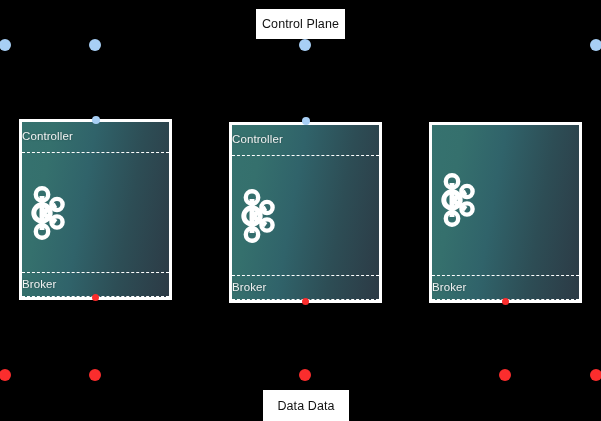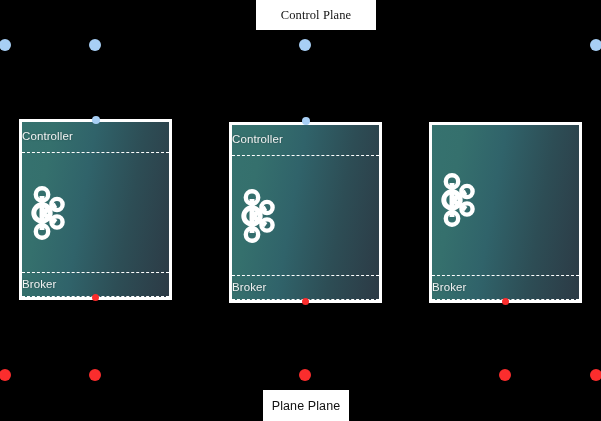--- a/index.html
+++ b/index.html
@@ -22,24 +22,23 @@
     color: #111111;
     font-size: 12.5px;
     display: flex;
     align-items: center;
     justify-content: center;
     letter-spacing: 0.1px;
     box-sizing: border-box;
   }
   #control-plane-box {
     left: 256px;
-    top: 0px;
-    width: 120px;
+    top: 9px;
+    width: 89px;
     height: 30px;
-    font-family: Liberation Serif, serif;
   }
   #data-plane-box {
     left: 263px;
     top: 390px;
     width: 86px;
     height: 31px;
   }
 
   
   .dot {
@@ -101,21 +100,21 @@
   #panel-3 { left: 429px; top: 122px; width: 153px; height: 181px; }
 </style>
 </head>
 <body>
 
 <div class="plane-box" id="control-plane-box">
   <span>Control Plane</span>
 </div>
 
 <div class="plane-box" id="data-plane-box">
-  <span>Plane Plane</span>
+  <span>Data Data</span>
 </div>
 
 <div class="dot dot-blue" style="left:-1px;  top:39px; width:12px; height:12px;"></div>
 <div class="dot dot-blue" style="left:89px;  top:39px; width:12px; height:12px;"></div>
 <div class="dot dot-blue" style="left:299px; top:39px; width:12px; height:12px;"></div>
 <div class="dot dot-blue" style="left:590px; top:39px; width:12px; height:12px;"></div>
 
 <div class="dot dot-red" style="left:-1px;  top:369px; width:12px; height:12px;"></div>
 <div class="dot dot-red" style="left:89px;  top:369px; width:12px; height:12px;"></div>
 <div class="dot dot-red" style="left:299px; top:369px; width:12px; height:12px;"></div>

